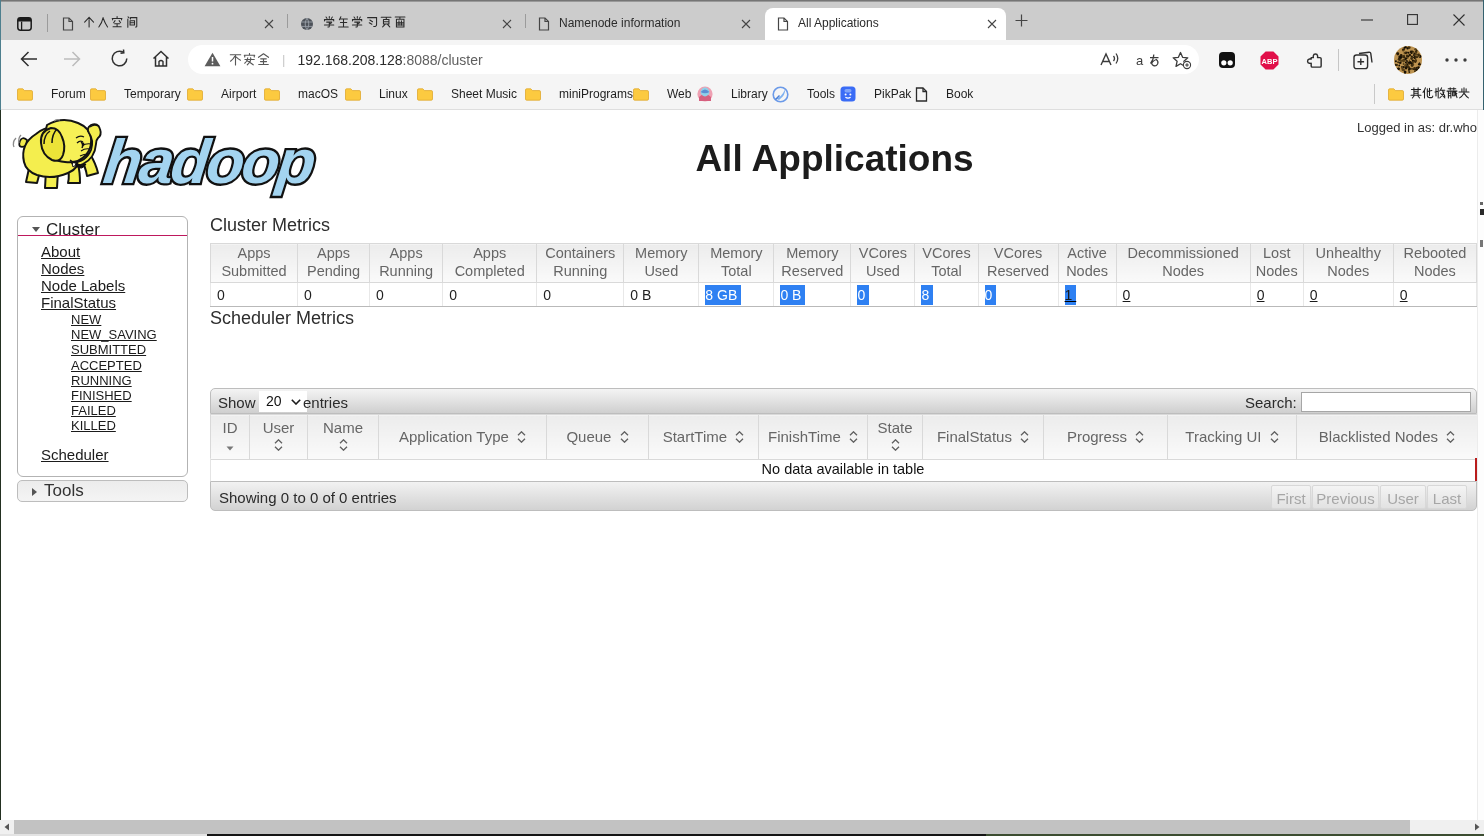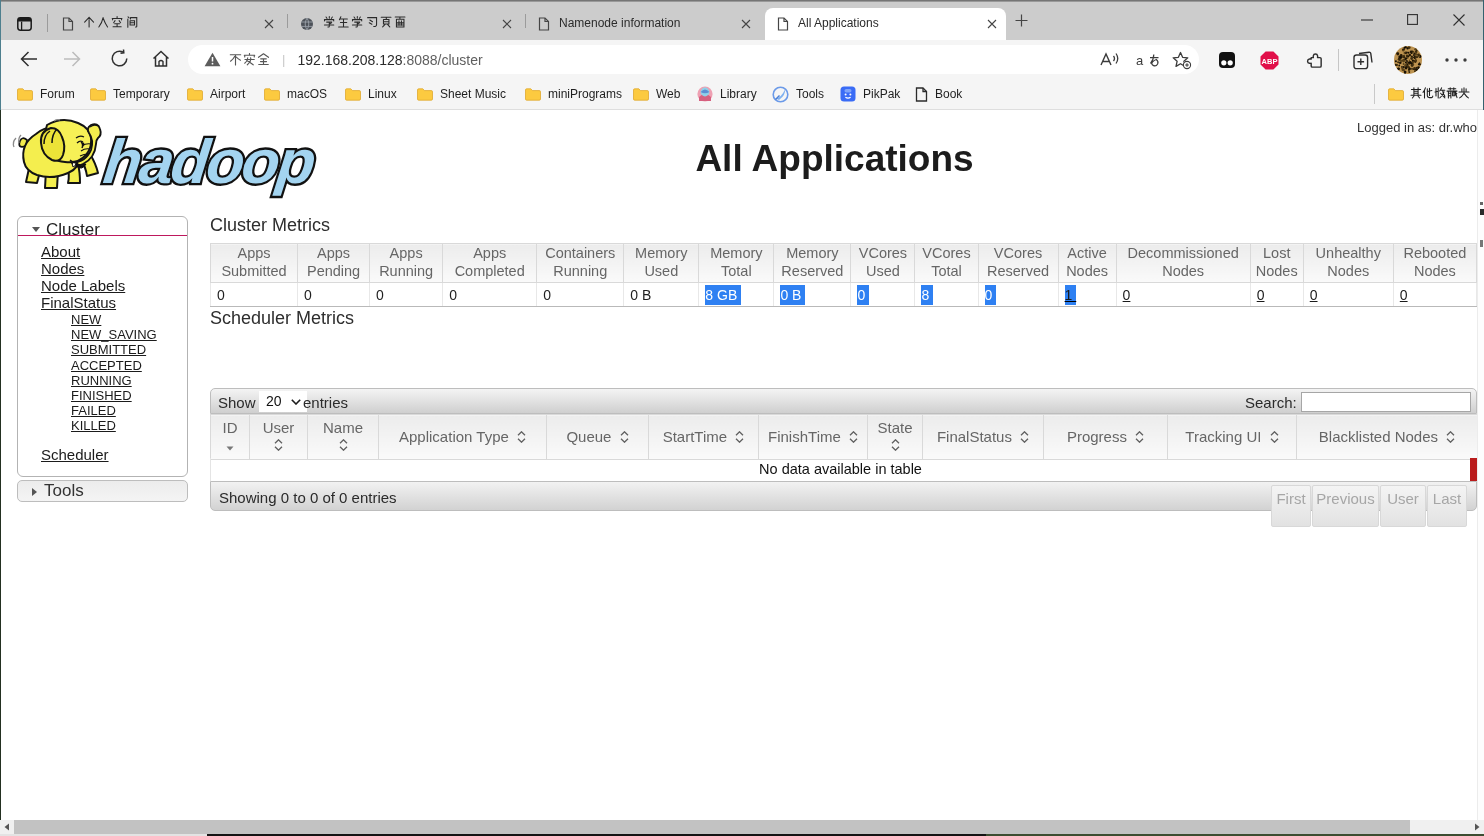--- a/index.html
+++ b/index.html
@@ -17,21 +17,21 @@
 .cjk{width:12.2px;height:12.2px;display:inline-block;vertical-align:-2px;margin-right:2px}
 .cjk use,.cjk path{stroke:#2b2b2b;stroke-width:1.05;fill:none;stroke-linecap:round}
 .cjk13{width:13px;height:13px;display:inline-block}
 .cjk13 use,.cjk13 path{stroke:#575757;stroke-width:1.05;fill:none;stroke-linecap:round}
 .cjk12b{width:12px;height:12px;display:inline-block}
 .cjk12b use,.cjk12b path{stroke:#1f1f1f;stroke-width:1.05;fill:none;stroke-linecap:round}
 
 .pill{position:absolute;left:188px;top:5px;width:1011px;height:29px;background:#fff;border-radius:15px;display:flex;align-items:center;font-size:13px}
 
 .bm{position:absolute;top:7px;height:18px;display:flex;align-items:center;font-size:12px;color:#1f1f1f}
-.bm .lbl{margin-left:7px;white-space:nowrap}
+.bm .lbl{margin-left:18px;white-space:nowrap}
 
 #page{position:absolute;left:0;top:110px;width:1477px;height:710px;background:#fff}
 #loggedin{position:absolute;right:0px;top:10px;font-size:13px;color:#333}
 h1{position:absolute;left:192px;top:28px;width:1285px;text-align:center;font-size:37px;font-weight:bold;color:#1c1c1c}
 
 #nav{position:absolute;left:17px;top:106px;width:171px;height:261px;border:1px solid #b3b3b3;border-radius:6px;background:#fff}
 #nav .hdr{font-size:17px;color:#212121;padding:3px 6px 0 28px;position:relative;height:19px;border-bottom:1px solid #be185d}
 #nav .hdr .tri{position:absolute;left:14px;top:10px;width:0;height:0;border-left:4.5px solid transparent;border-right:4.5px solid transparent;border-top:5.5px solid #555}
 #nav ul{list-style:none;margin:8px 0 0 0}
 #nav a{color:#1b1b1b;text-decoration:underline}
@@ -52,22 +52,22 @@
 .ulink{color:#1b1b1b;text-decoration:underline}
 
 #dtbar{position:absolute;left:210px;top:278px;width:1267px;height:26px;background:linear-gradient(#f4f4f4,#cfcfcf);border:1px solid #bdbdbd;border-radius:5px 5px 0 0;font-size:15px;color:#2b2b2b}
 #dtfoot{position:absolute;left:210px;top:371px;width:1267px;height:30px;background:linear-gradient(#f2f2f2,#d2d2d2);border:1px solid #bdbdbd;border-radius:0 0 5px 5px;font-size:15px;color:#2b2b2b}
 #sel20{position:absolute;left:48px;top:2px;width:48px;height:21px;background:#fff;font-size:14px;padding:2px 3px 0 7px;color:#111}
 
 #srch{position:absolute;left:1090px;top:3px;width:170px;height:20px;border:1px solid #a6a6a6;background:#fff;outline:none}
 #dth th{font-size:15px;padding:4px 2px;height:44px;vertical-align:middle}
 #dth .sort{display:inline-block;margin:0 auto}
 #dth .si{vertical-align:-1px;margin-left:4px}
-#nodata{position:absolute;left:210px;top:348px;width:1267px;height:23px;border-left:1px solid #e4e4e4;border-right:7px solid #b91c1c;text-align:center;font-size:14.5px;color:#111;padding-top:3px}
-.pgbtn{position:absolute;top:3px;height:42px;background:linear-gradient(#f4f4f4,#e2e2e2);border:1px solid #d8d8d8;color:#a6a6a6;font-size:15px;border-radius:2px;text-align:center;padding-top:4px}
+#nodata{position:absolute;left:210px;top:348px;width:1267px;height:23px;border-left:1px solid #e4e4e4;border-right:2px solid #b91c1c;text-align:center;font-size:14.5px;color:#111;padding-top:3px}
+.pgbtn{position:absolute;top:3px;height:24px;background:linear-gradient(#f4f4f4,#e2e2e2);border:1px solid #d8d8d8;color:#a6a6a6;font-size:15px;border-radius:2px;text-align:center;padding-top:4px}
 </style></head>
 <body>
 <svg width="0" height="0" style="position:absolute">
 <defs>
 <g id="c-ge">
         <path d="M6 1.3 L1.6 6 M6 1.3 L10.4 6 M6 3.6 V10.8"></path>
       </g>
 <g id="c-ren">
         <path d="M6 1.5 Q5 6.5 1.8 10.8 M6.2 2.5 Q7.8 7 10.4 10.8"></path>
       </g>

